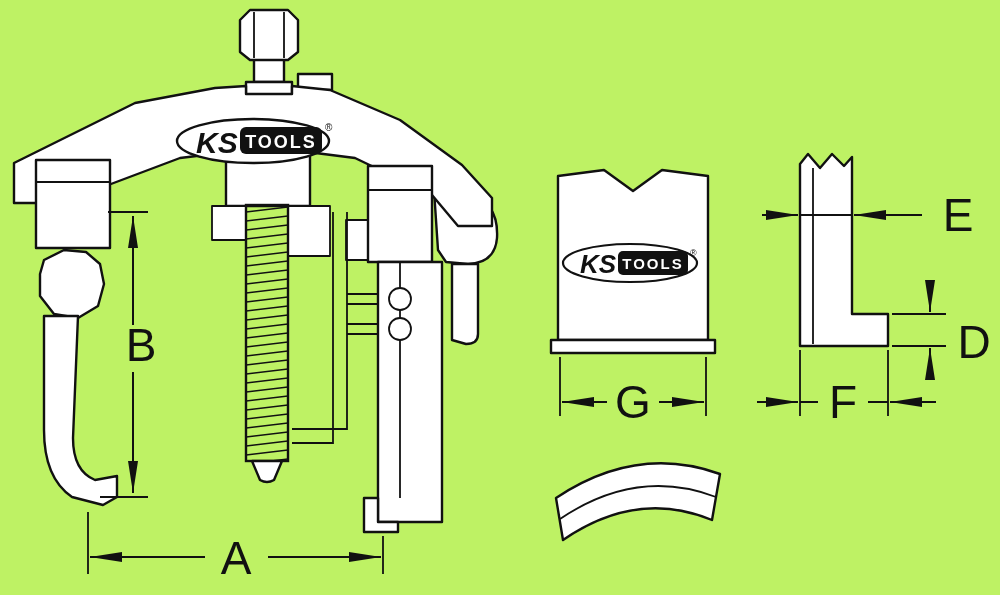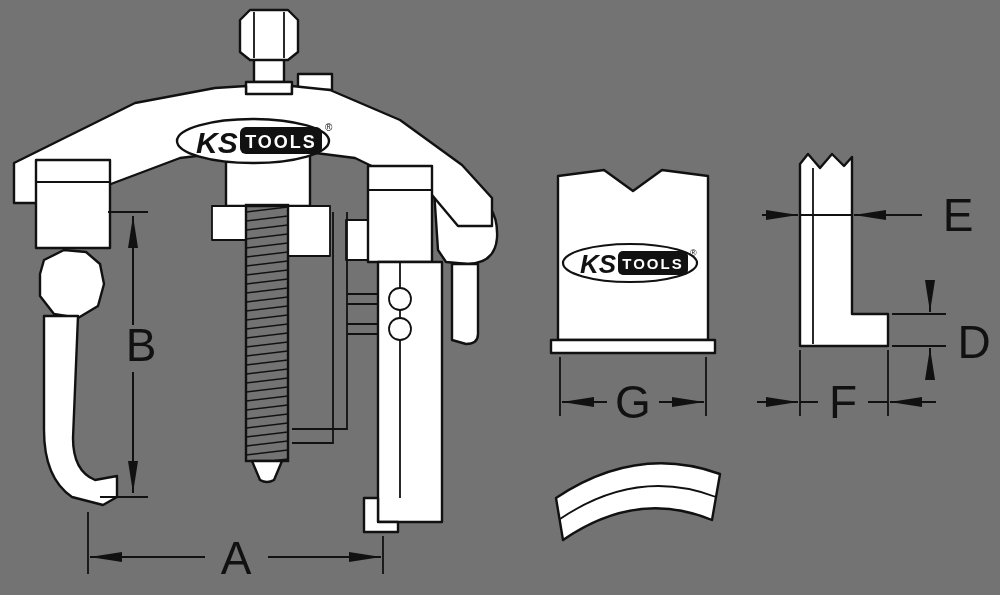--- a/index.html
+++ b/index.html
@@ -4,21 +4,21 @@
 <style>
   html, body {
     margin: 0;
     padding: 0;
     background: #ffffff;
   }
   .canvas-wrap {
     width: 1000px;
     height: 595px;
     position: relative;
-    background: #737373;
+    background: #bef264;
     overflow: hidden;
   }
   svg { display: block; }
   .outline   { fill: #ffffff; stroke: #111111; stroke-width: 2.4; stroke-linejoin: round; }
   .outline-thin { fill: #ffffff; stroke: #111111; stroke-width: 1.8; stroke-linejoin: round; }
   .detail    { fill: none; stroke: #111111; stroke-width: 1.8; }
   .dimline   { fill: none; stroke: #111111; stroke-width: 2; }
   .extline   { fill: none; stroke: #111111; stroke-width: 1.8; }
   .dim-label {
     font-family: "Liberation Sans", sans-serif;

